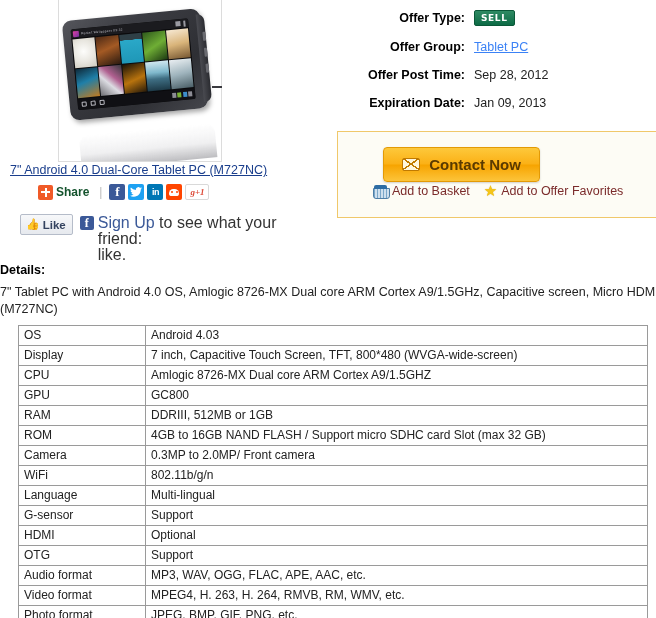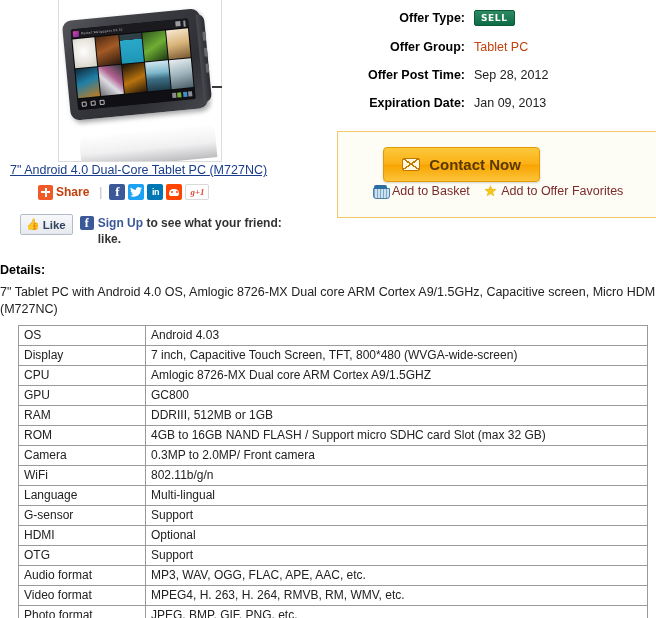--- a/index.html
+++ b/index.html
@@ -126,21 +126,21 @@
   }
   .addthis-plus {
     width: 15px; height: 15px; background: #f05a28; border-radius: 2px;
     position: relative;
   }
   .addthis-plus::before, .addthis-plus::after {
     content: ""; position: absolute; background: #fff;
   }
   .addthis-plus::before { left: 3px; top: 6.5px; width: 9px; height: 2px; }
   .addthis-plus::after { left: 6.5px; top: 3px; width: 2px; height: 9px; }
-  .share-lbl { font-size: 12px; color: #c2410c; font-weight: bold; margin-right: 3px; }
+  .share-lbl { font-size: 12px; color: #14532d; font-weight: bold; margin-right: 3px; }
   .share-div { color: #bbb; margin: 0 4px; }
   .s-ico {
     width: 16px; height: 16px; border-radius: 2px;
     display: inline-flex; align-items: center; justify-content: center;
     color: #fff; font-weight: bold; font-size: 11px;
     font-family: "Liberation Serif", serif;
     cursor: pointer;
   }
   .s-fb { background: #3b5998; font-size: 13px; }
   .s-tw { background: #1da1f2; font-size: 10px; font-family: "DejaVu Sans", sans-serif; }
@@ -172,39 +172,39 @@
     cursor: pointer; height: 21px;
   }
   .thumb-ico { font-size: 11px; line-height: 1; }
   .fb-signup { display: flex; align-items: flex-start; gap: 4px; padding-top: 1px; }
   .fb-badge {
     width: 14px; height: 14px; background: #3b5998; color: #fff;
     font-family: "Liberation Serif", serif; font-weight: bold; font-size: 12px;
     display: inline-flex; align-items: center; justify-content: center;
     border-radius: 2px; flex: none; margin-top: 1px;
   }
-  .fb-text { font-size: 12px; color: #3b5998; line-height: 16px; max-width: 205px; font-weight: bold; }
+  .fb-text { font-size: 16px; color: #3b5998; line-height: 16px; max-width: 205px; }
   .fb-text .plain { color: #333; }
 
   
   .info { position: absolute; left: 352px; top: 10px; width: 300px; }
   .info-row { display: flex; align-items: center; margin-bottom: 14px; }
   .info-lbl {
     width: 122px; text-align: right; padding-right: 9px;
     font-weight: bold; font-size: 12.5px; color: #000;
   }
   .info-val { font-size: 12.5px; color: #222; }
   .sell-badge {
     display: inline-block; background: linear-gradient(180deg,#2f8a63,#0c6b45);
     color: #fff; font-weight: bold; font-size: 9px; letter-spacing: .6px;
     padding: 2px 6px 2px 6px; border-radius: 2px;
     border: 1px solid #0a5838;
     font-family: "DejaVu Sans", sans-serif;
   }
-  .link-red { color: #c2410c; cursor: pointer; }
+  .link-red { color: #3b82f6; text-decoration: underline; cursor: pointer; }
 
   
   .contact-panel {
     position: absolute; left: 337px; top: 131px;
     width: 319px; height: 87px;
     background: #fdfcf5;
     border: 1px solid #f0c86a;
     border-right: none;
     text-align: right;
   }

